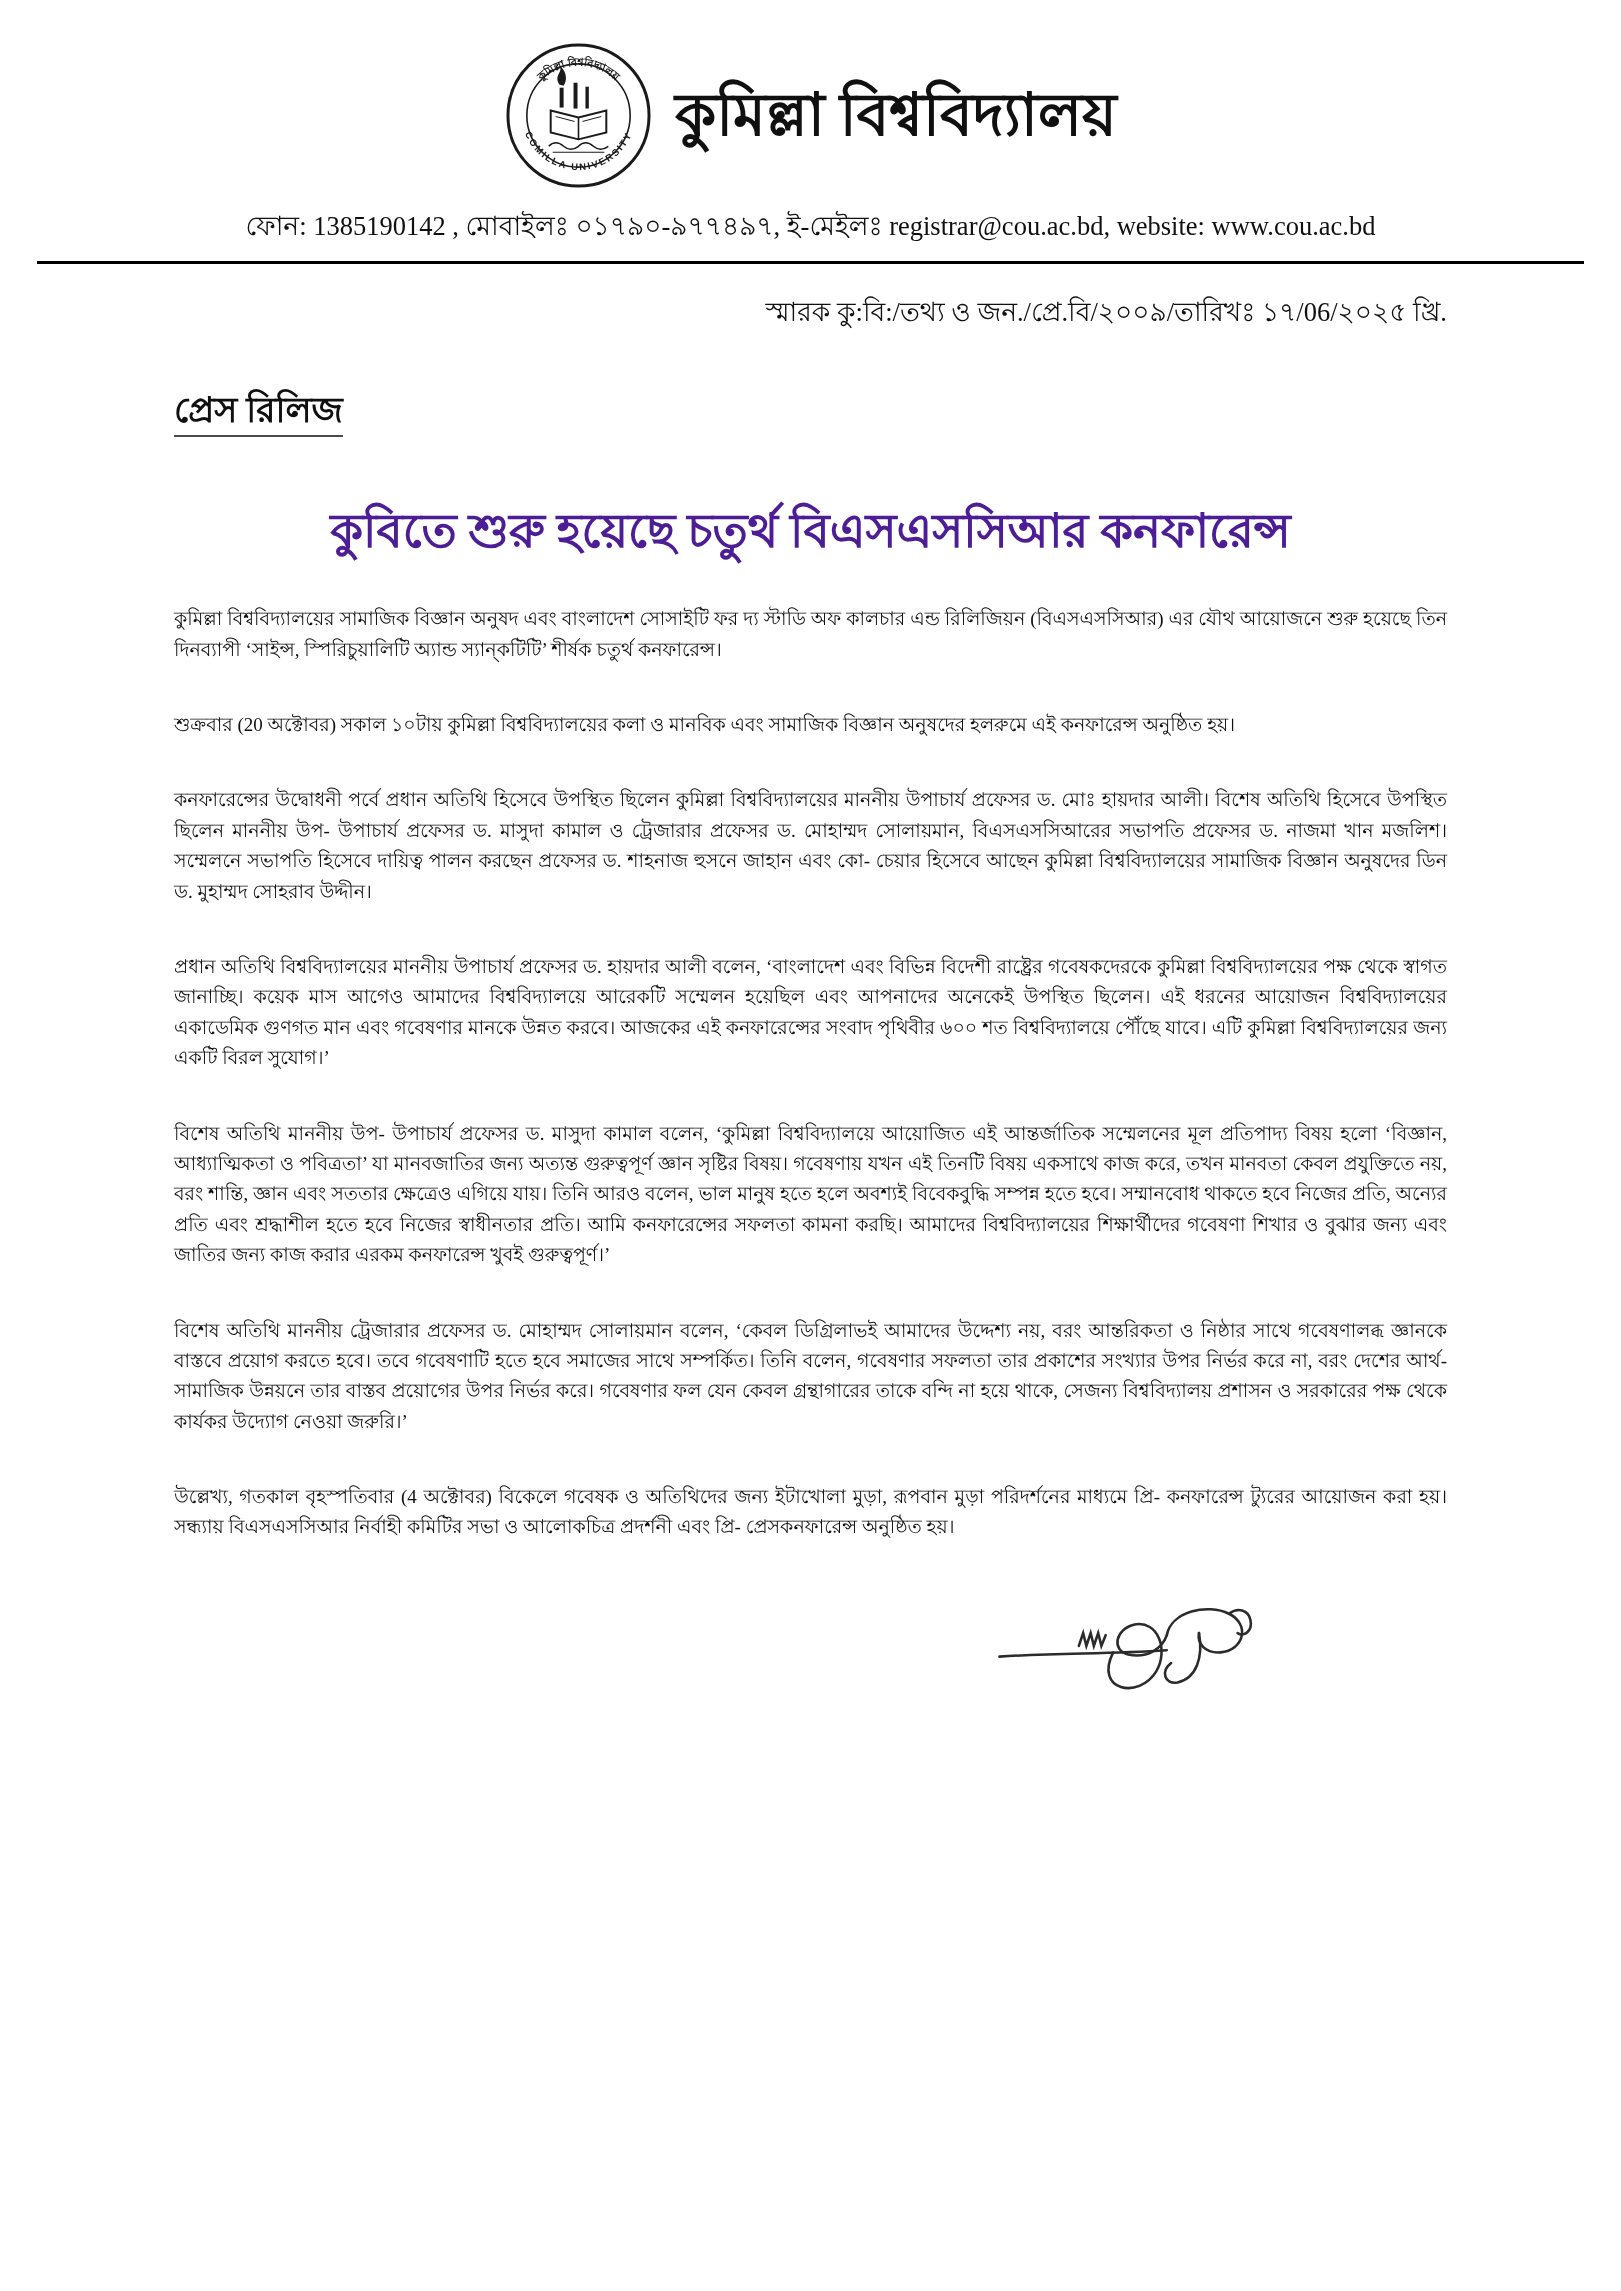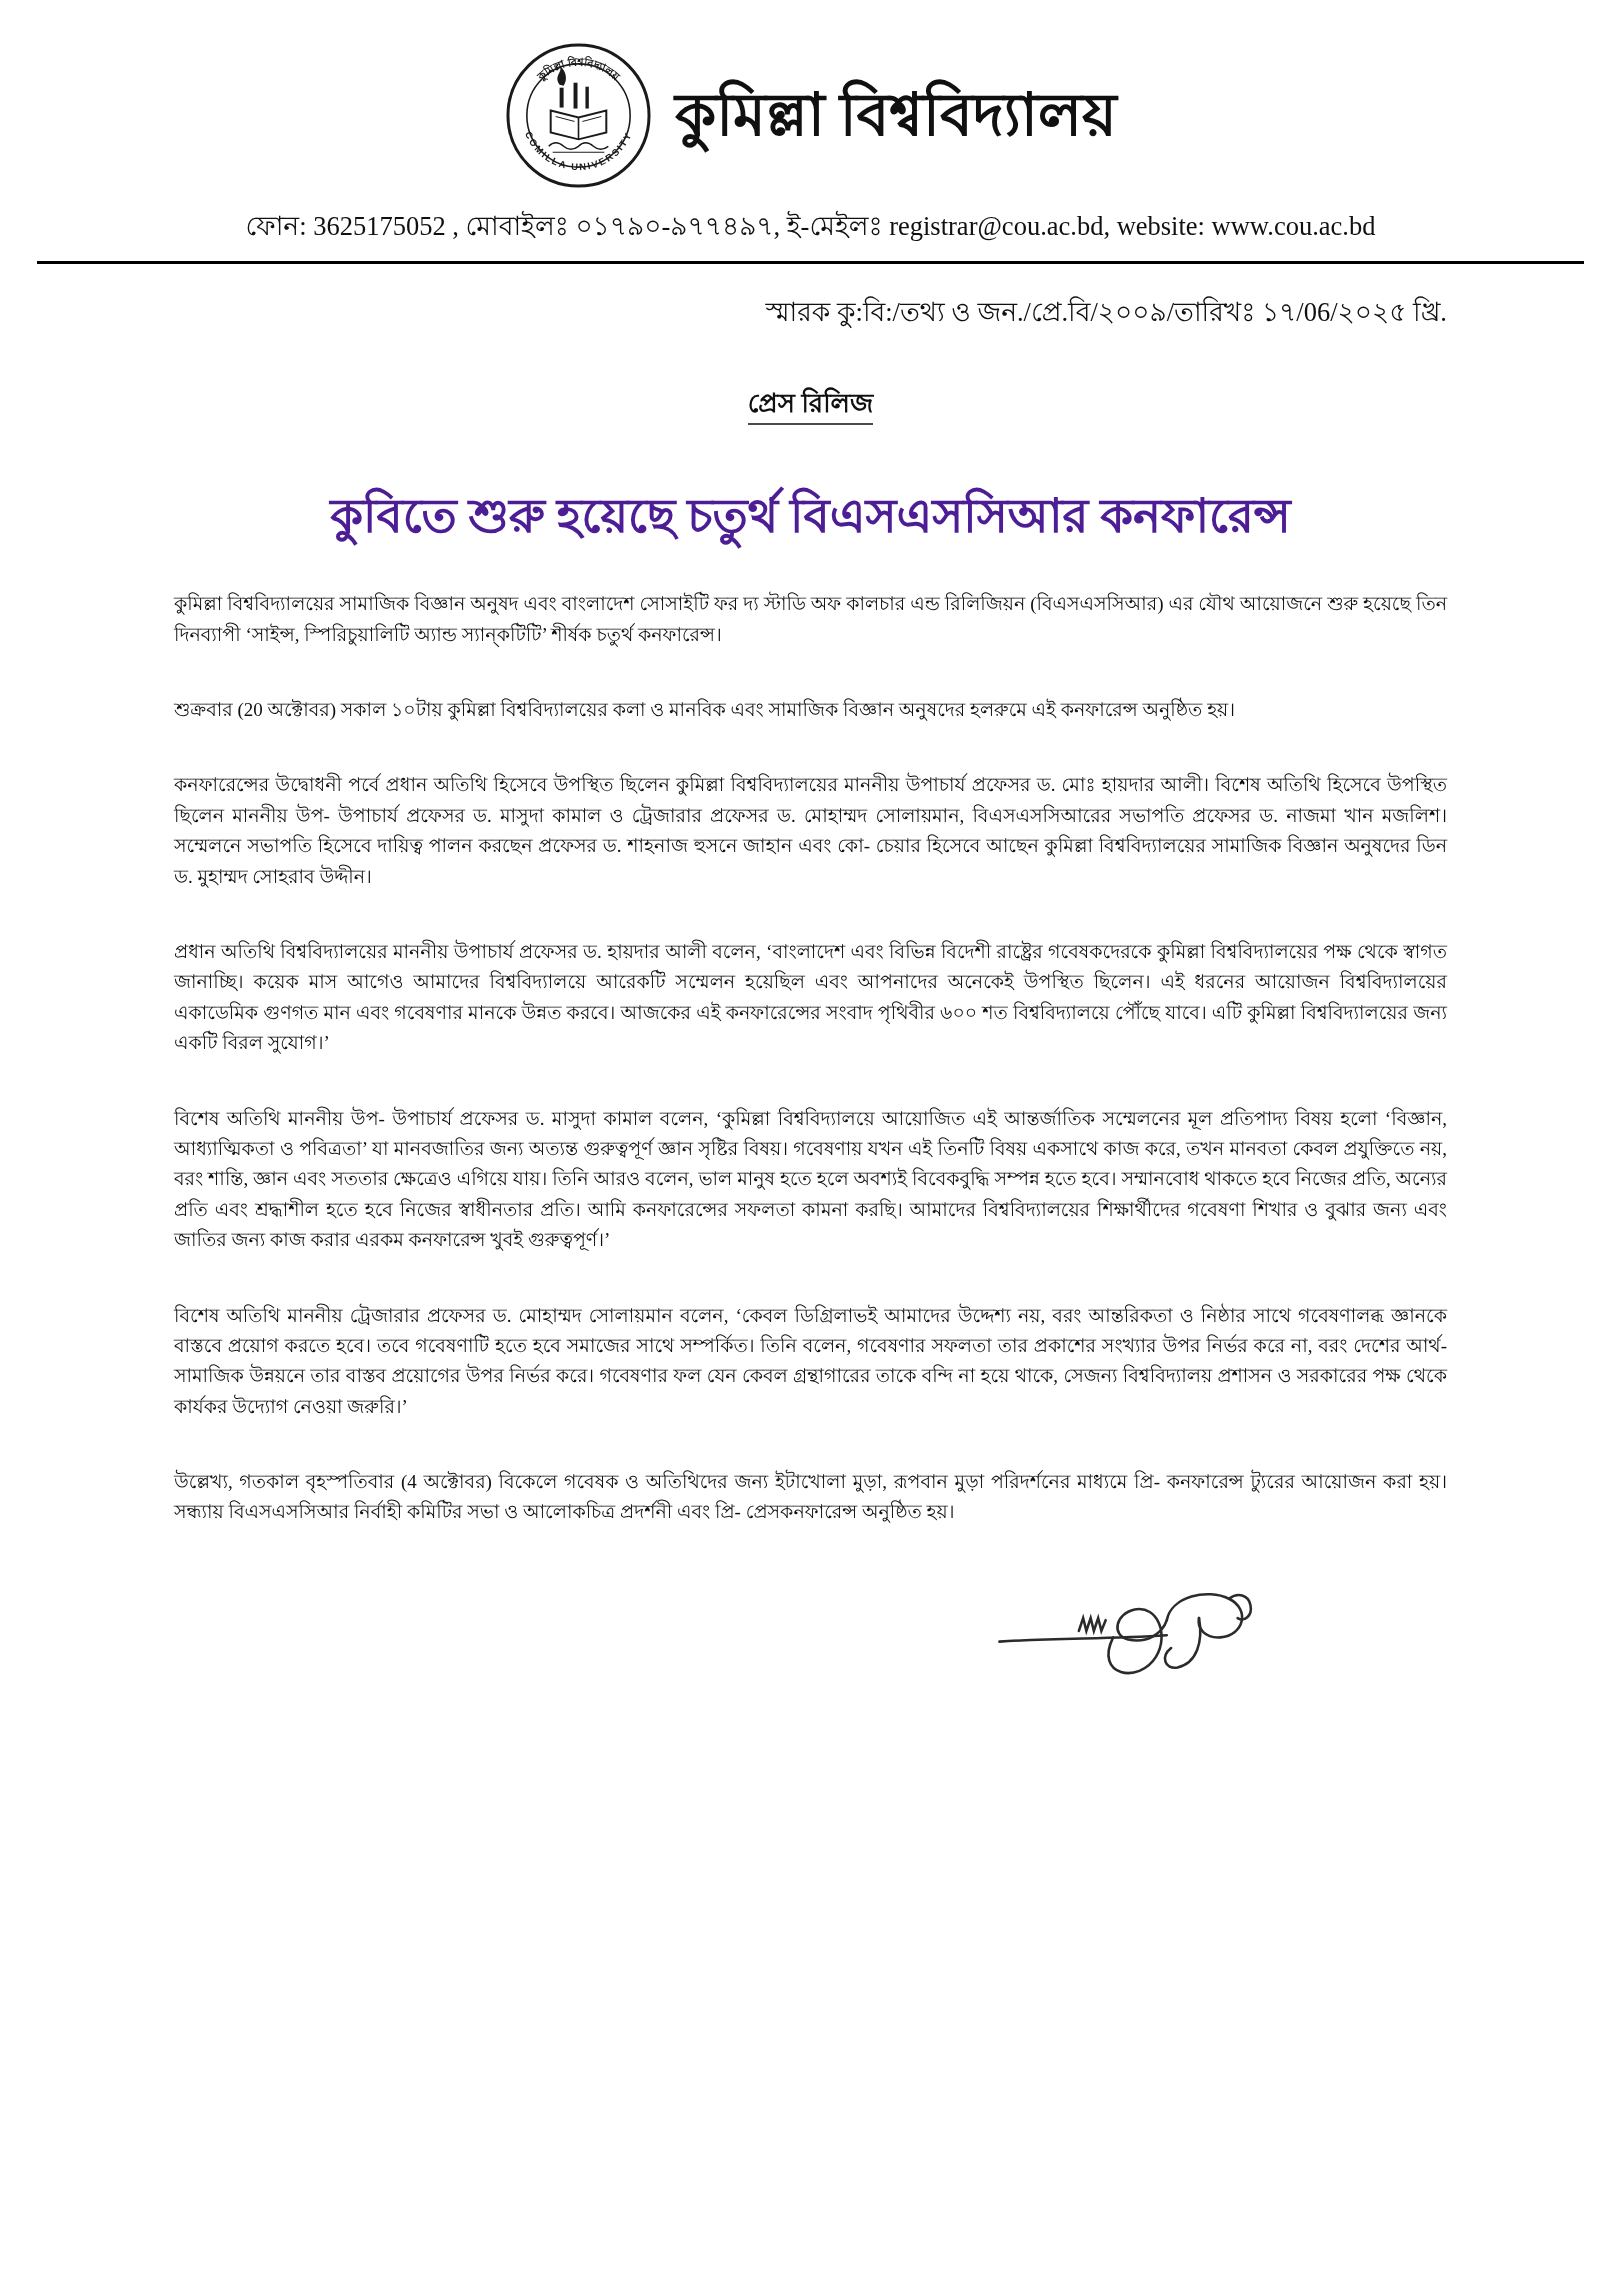--- a/index.html
+++ b/index.html
@@ -15,21 +15,21 @@
   .logo-wrap { width:149px; height:149px; flex:0 0 auto; }
   .header-text { text-align:center; }
   .uni-name { font-size:59px; font-weight:bold; line-height:1.05; letter-spacing:0; }
   .uni-sub  { font-size:36px; font-weight:bold; margin-top:9.8px; }
   .contact-line { text-align:center; font-size:26.5px; margin-top:15.7px; }
   .rule { border-top:3.9px solid #000; margin:11.8px 37px 0 37px; }
 
   
   .content { margin:0 174px; }
   .memo-row { display:flex; justify-content:flex-end; font-size:26.5px; margin-top:27.4px; }
-  .press-title { text-align:center; margin-top:47px; font-size:26px; font-weight:bold; }
+  .press-title { text-align:left; margin-top:47px; font-size:35px; font-weight:bold; }
   .press-title span { border-bottom:2.9px solid #4a4a4a; padding-bottom:4.9px; }
   .headline { text-align:center; font-size:47px; font-weight:bold; margin-top:61px; line-height:1.2; }
   .bodytext p { font-size:19px; line-height:1.6; text-align:justify; margin:45px 0 0 0; }
 
   
   .sig-block { width:461px; margin:45px 69px 0 auto; text-align:center; }
   .sig-image { width:323px; height:118px; margin:0 auto -5.9px auto; display:block; }
 </style>
 </head>
 <body>
@@ -64,21 +64,21 @@
 
         <path d="M45,106 q7,-7 15,0 q7,6 15,0 q7,-7 15,0 q7,6 15,0" fill="none" stroke="#1a1a1a" stroke-width="1.5"></path>
         <line x1="49" y1="112" x2="101" y2="112" stroke="#1a1a1a" stroke-width="1.2"></line>
       </svg>
     </div>
     <div class="header-text">
       <div class="uni-name">কুমিল্লা বিশ্ববিদ্যালয়</div>
     </div>
   </div>
 
-  <div class="contact-line">ফোন: 3625175052 , মোবাইলঃ ০১৭৯০-৯৭৭৪৯৭, ই-মেইলঃ registrar@cou.ac.bd, website: www.cou.ac.bd</div>
+  <div class="contact-line">ফোন: 1385190142 , মোবাইলঃ ০১৭৯০-৯৭৭৪৯৭, ই-মেইলঃ registrar@cou.ac.bd, website: www.cou.ac.bd</div>
 
   <div class="rule"></div>
 
   <div class="content">
 
     <div class="memo-row">
       <div>স্মারক কু:বি:/তথ্য ও জন./প্রে.বি/২০০৯/</div>
       <div>তারিখঃ ১৭/06/২০২৫ খ্রি.</div>
     </div>
 

